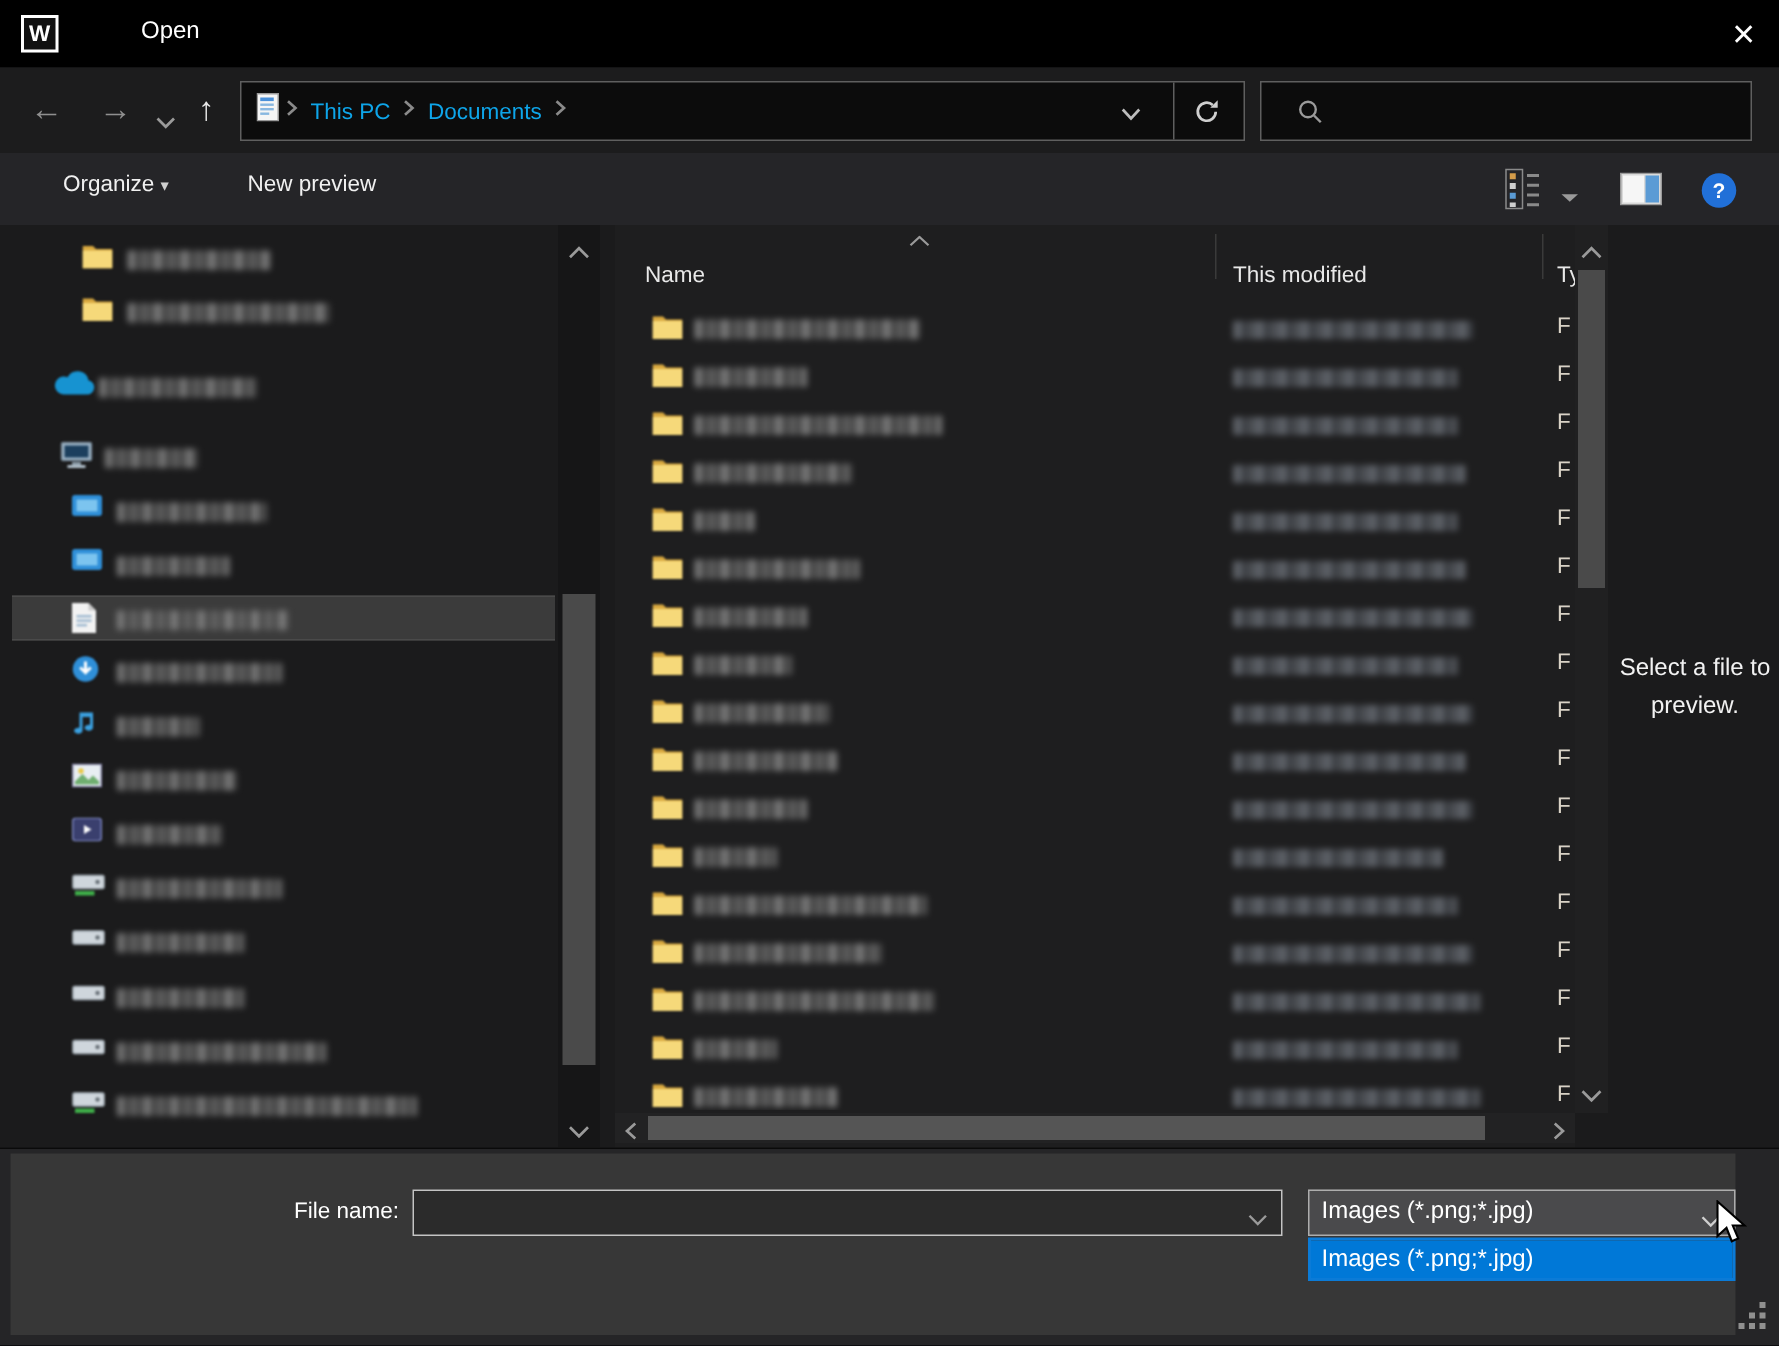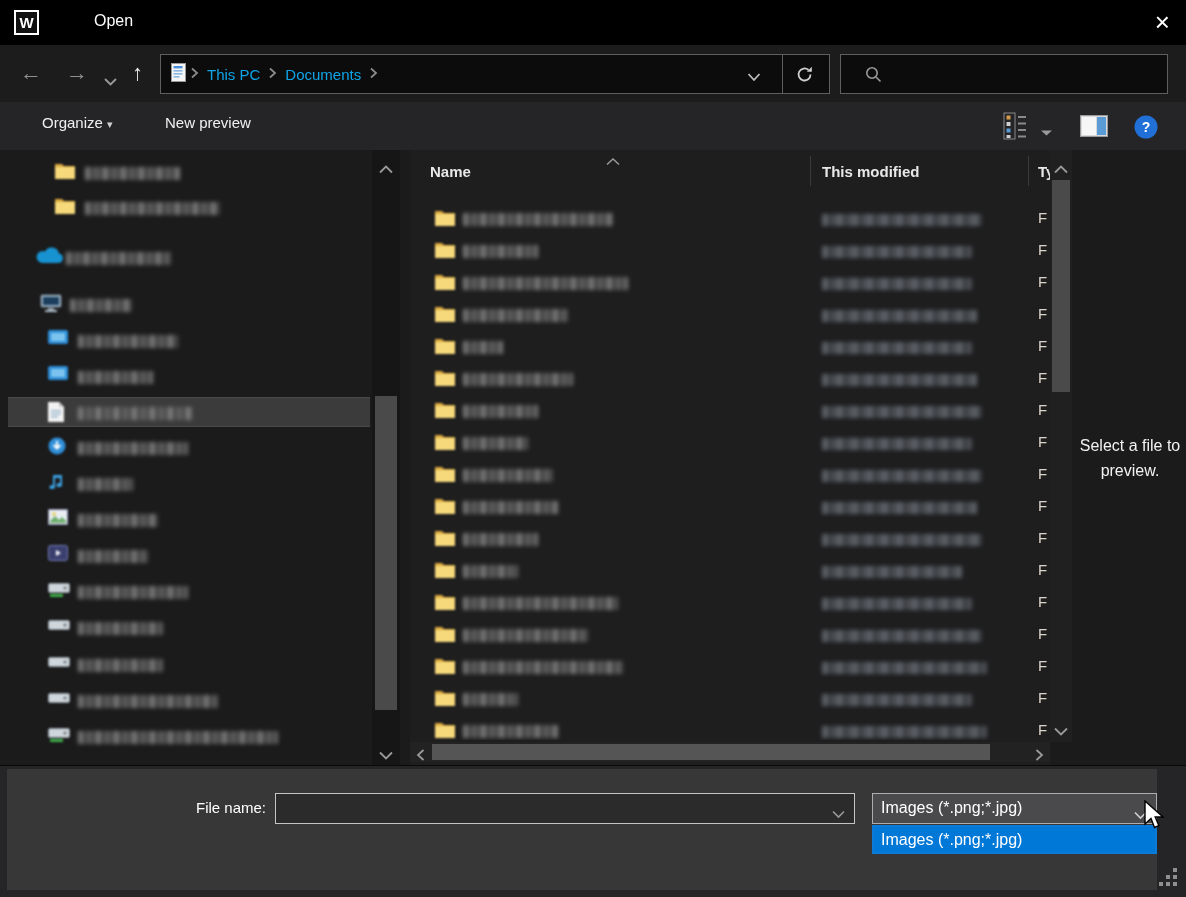--- a/index.html
+++ b/index.html
@@ -43,21 +43,21 @@
   .sicon { position:absolute; top:4px; } .sicon svg { filter:blur(0.8px); }
   .redact { display:inline-block; height:13px; border-radius:1px; filter:blur(2px); opacity:.8;
             background:repeating-linear-gradient(90deg,#8d8d8d 0 5px,#4b4b4b 5px 9px,#6f6f6f 9px 13px,#555 13px 18px); }
   .sname { position:absolute; top:9px; }
   .sb-scroll { position:absolute; left:372px; top:0; width:28px; height:615px; background:#161617; }
   .thumb { position:absolute; background:#4a4a4a; }
   .chev { position:absolute; }
 
   .filelist { position:absolute; left:410px; top:0; width:640px; height:615px; background:#1e1e1f; }
   .flhead { position:absolute; left:0; top:0; width:640px; height:44px; }
-  .collabel { position:absolute; top:13px; color:#e8e8e8; font-size:15px; cursor:pointer;font-weight:bold; }
+  .collabel { position:absolute; top:25px; color:#e8e8e8; font-size:15px; cursor:pointer; }
   .coldiv { position:absolute; top:6px; width:1px; height:30px; background:#3a3a3a; }
   .flrows { position:absolute; left:0; top:44px; width:640px; height:546px; overflow:hidden; }
   .frow { position:absolute; left:0; width:640px; height:30px; cursor:pointer; }
   .rname { position:absolute; left:53px; top:9px; }
   .rdate { position:absolute; left:412px; top:10px; height:12px; opacity:.75;
            background:repeating-linear-gradient(90deg,#70757d 0 6px,#44484e 6px 10px,#5a5e64 10px 15px); }
   .rtype { position:absolute; left:628px; top:5px; font-size:15px; color:#d9d2c6; }
 
   .vscroll { position:absolute; left:1050px; top:0; width:22px; height:592px; background:#202021; }
   .hscroll { position:absolute; left:410px; top:592px; width:640px; height:20px; background:#222223; }

